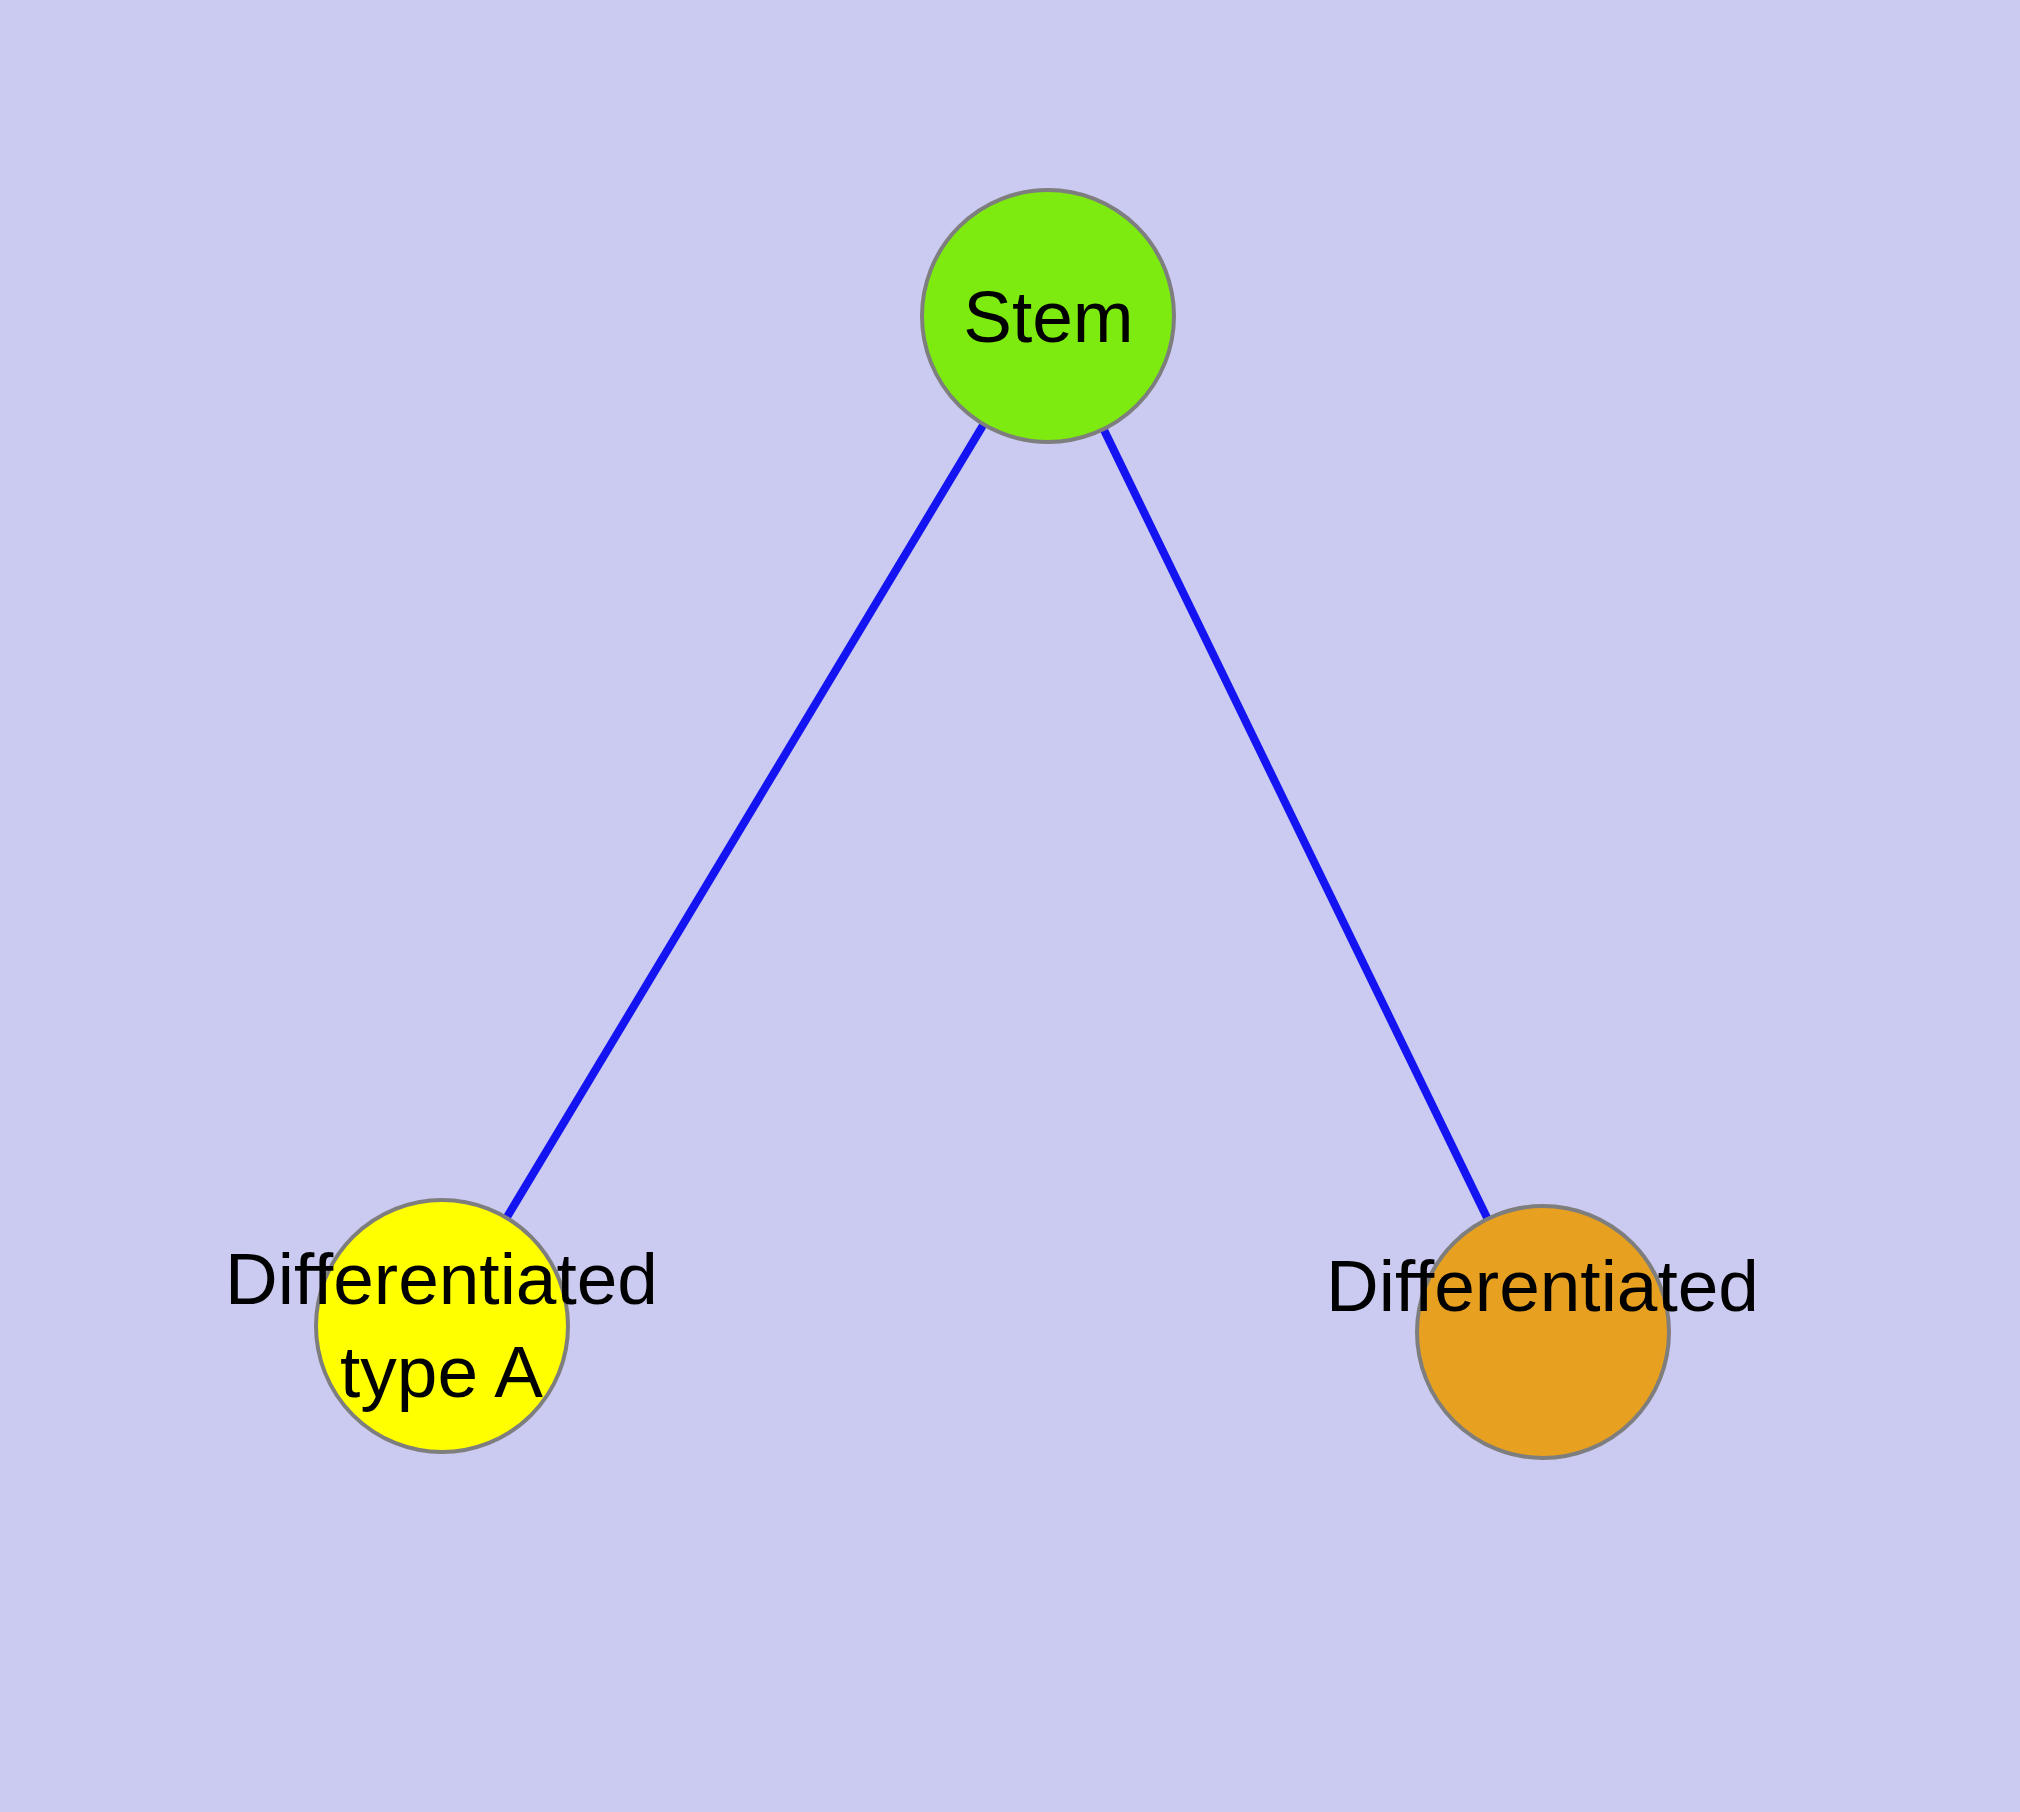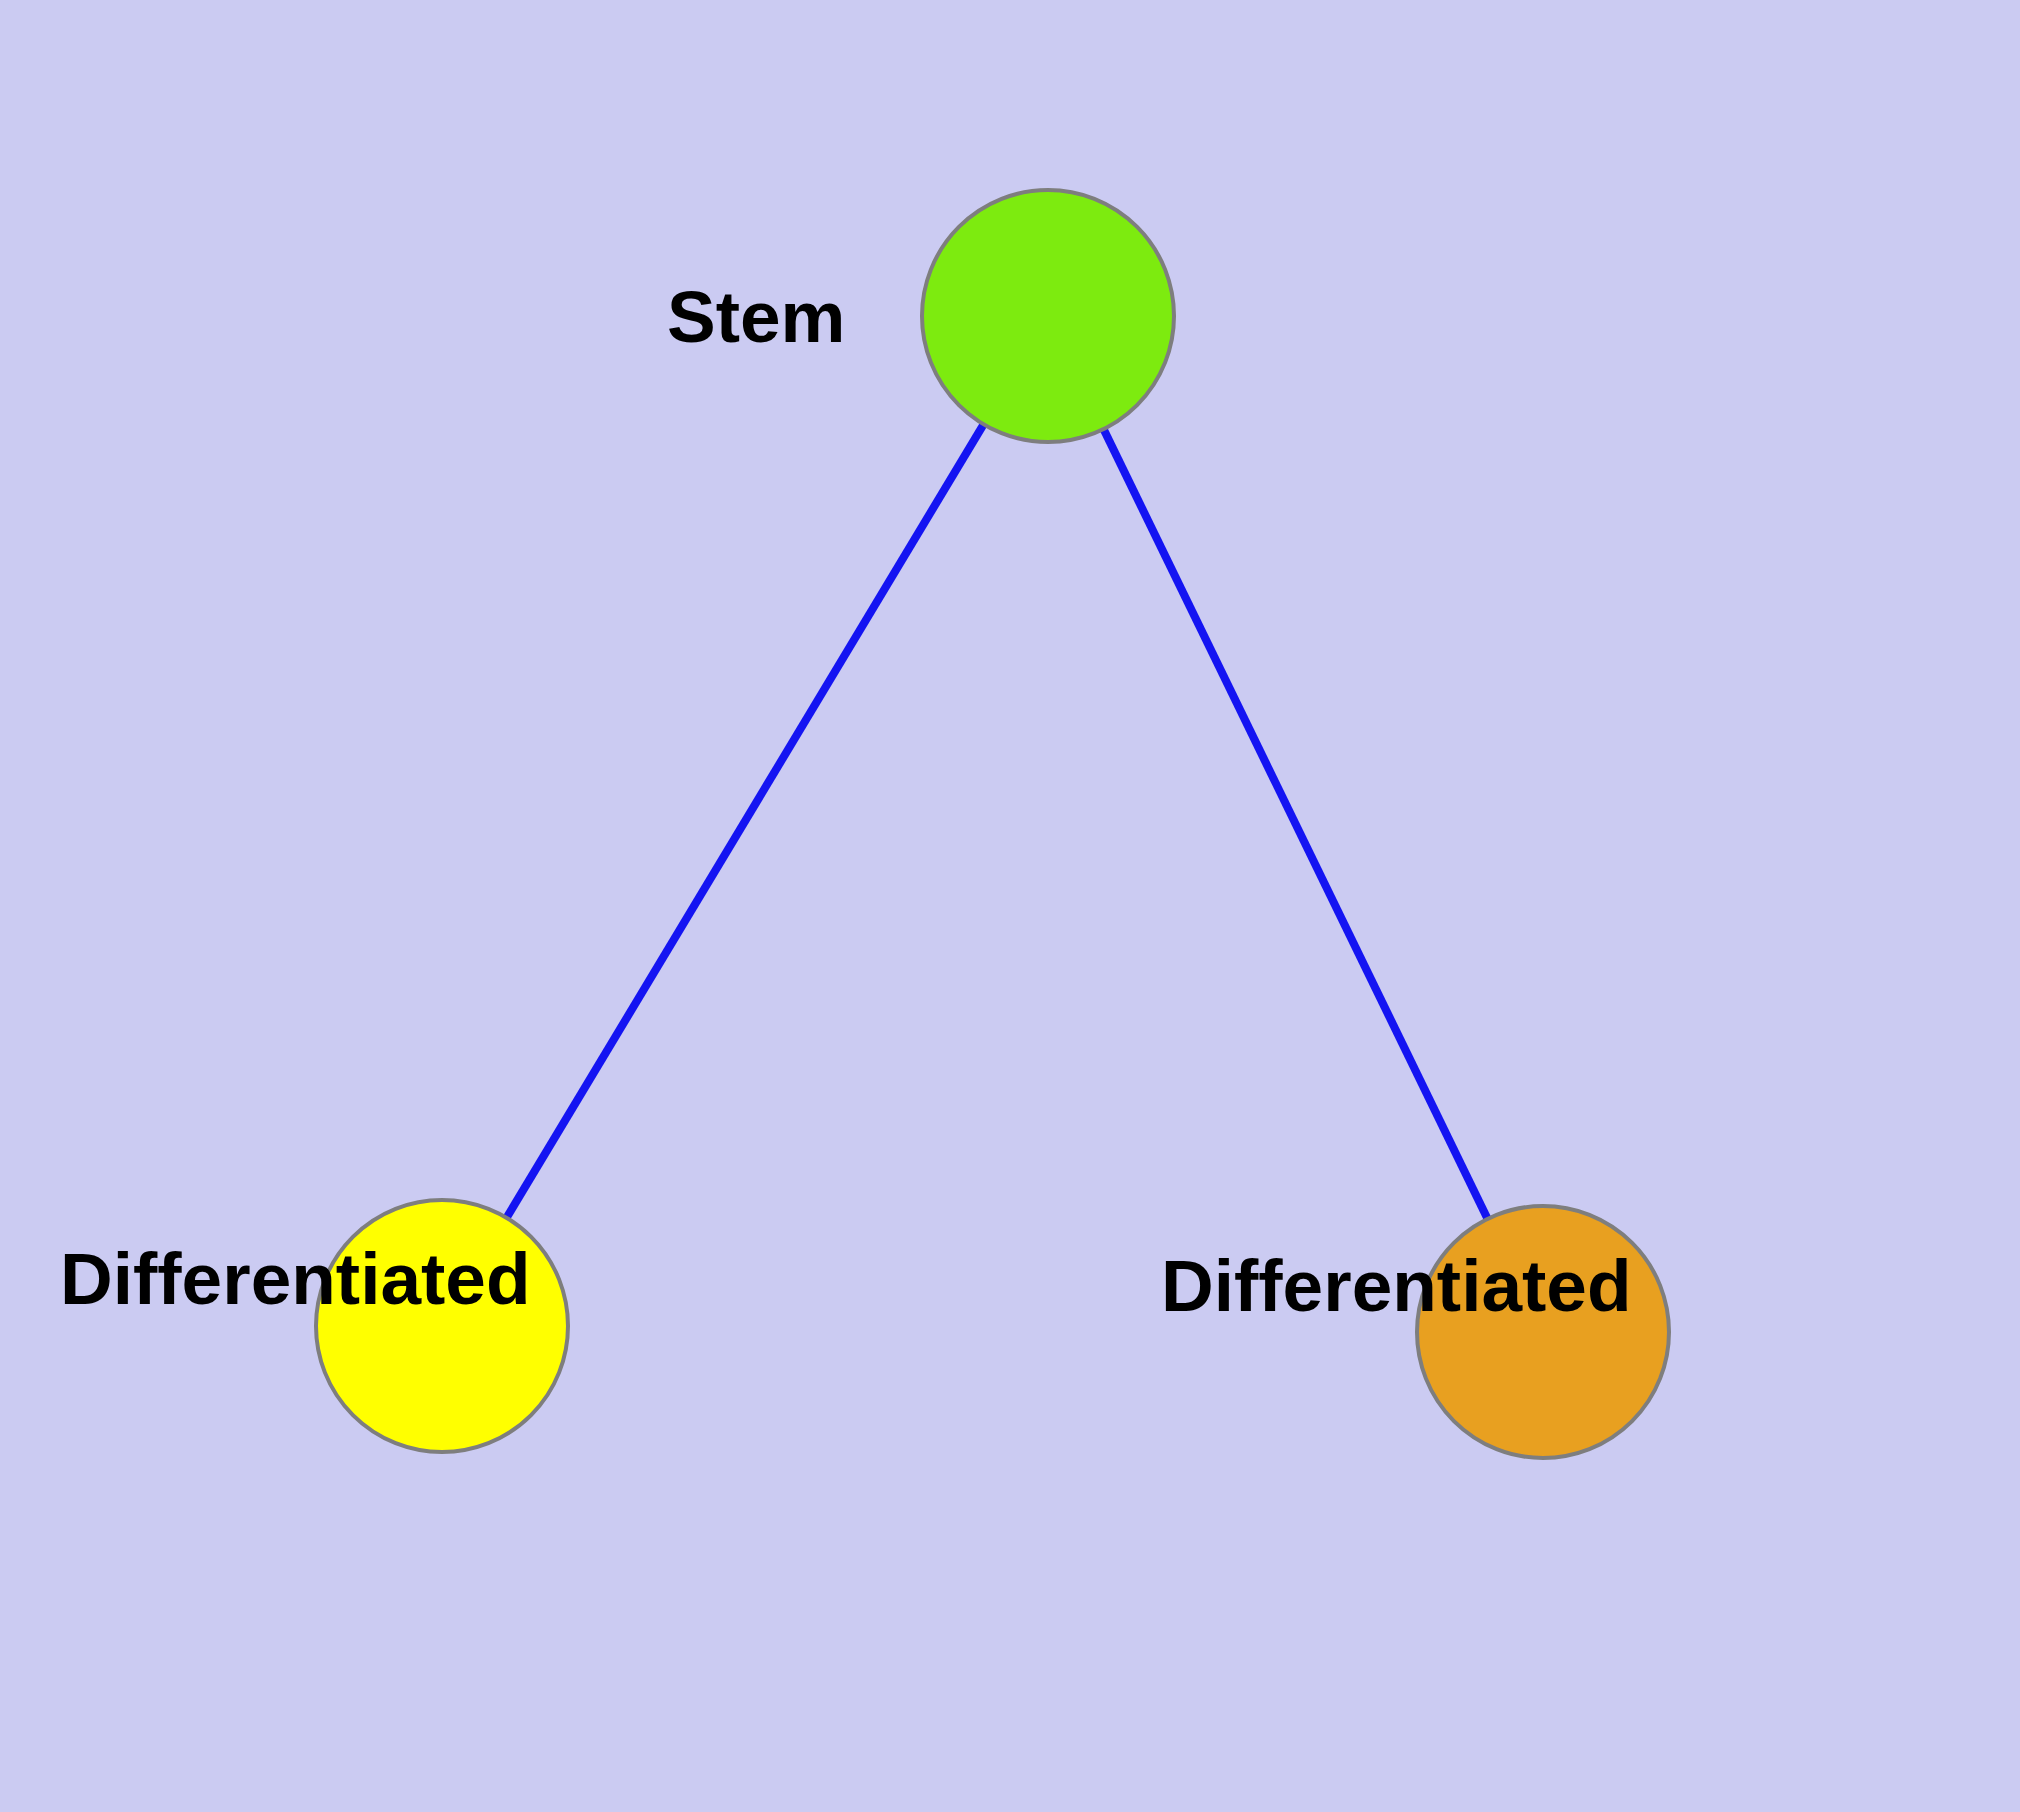--- a/index.html
+++ b/index.html
@@ -20,22 +20,22 @@
   }
   .node {
     position: absolute;
     border-radius: 50%;
     border: 4.2px solid #7E7E7E;
     box-sizing: border-box;
   }
   .node-label {
     position: absolute;
     width: 763px;
-    text-align: left;
-    font-weight: bold;
+    text-align: center;
+    font-weight: normal;
     font-size: 73px;
     line-height: 93px;
     white-space: nowrap;
   }
   .node-label span {
     display: block;
   }
 </style>
 </head>
 <body style="background: rgb(203, 203, 242);">
@@ -47,17 +47,18 @@
 
 <div class="node" style="left: 920px; top: 188px; width: 256px; height: 256px; background: rgb(125, 235, 15); border-color: rgb(126, 126, 126);"></div>
 <div class="node" style="left: 314px; top: 1198px; width: 256px; height: 256px; background: rgb(255, 255, 0); border-color: rgb(126, 126, 126);"></div>
 <div class="node" style="left: 1415px; top: 1204px; width: 256px; height: 256px; background: rgb(232, 160, 32); border-color: rgb(126, 126, 126);"></div>
 
 <div class="node-label" style="left: 667px; top: 270px; color: rgb(0, 0, 0);">
   <span>Stem</span>
 </div>
 <div class="node-label" style="left: 60px; top: 1232px; color: rgb(0, 0, 0);">
   <span>Differentiated</span>
+  <span>type A</span>
 </div>
 <div class="node-label" style="left: 1161px; top: 1239px; color: rgb(0, 0, 0);">
   <span>Differentiated</span>
 </div>
 
 
 </body></html>

